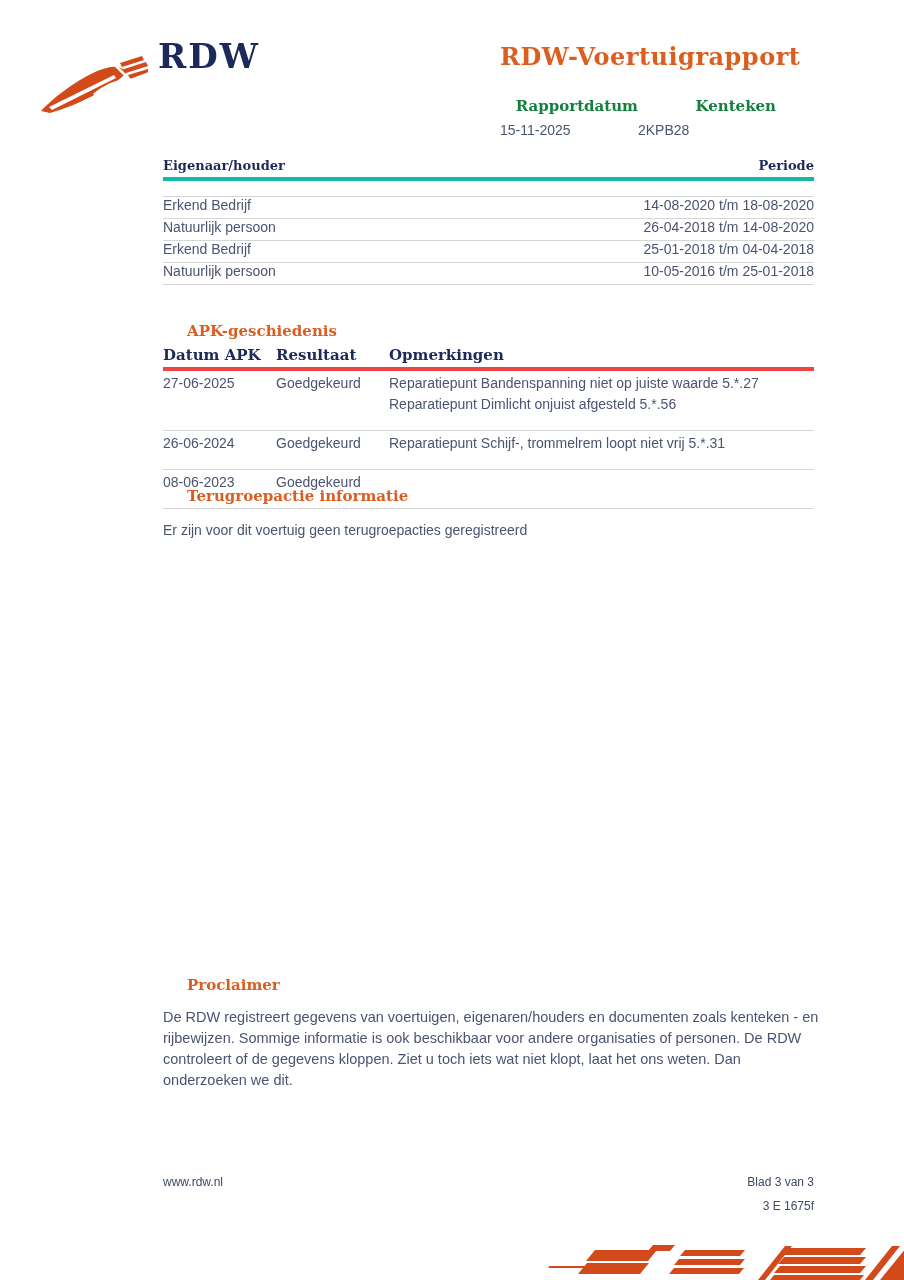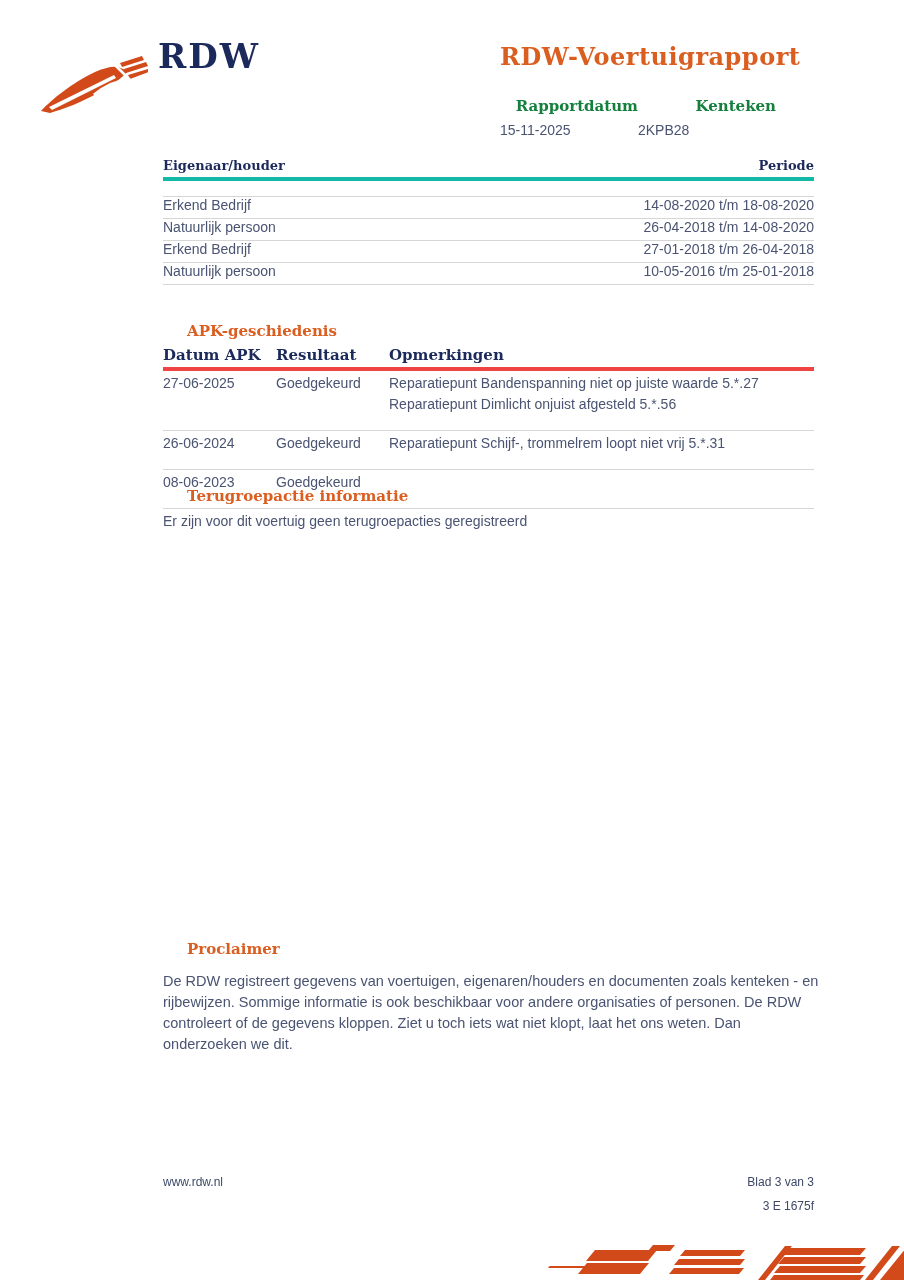--- a/index.html
+++ b/index.html
@@ -63,22 +63,22 @@
     font-size: 14px; color: #4a5472; line-height: 21px;
     padding: 2px 0 15px 0;
     border-bottom: 1px solid #d6d6d6;
     min-height: 24px;
   }
   .apk-remark-line { line-height: 21px; }
 
   
   .recall-section { position: absolute; left: 163px; top: 487px; width: 651px; }
   .body-text { font-size: 14px; color: #4a5472; line-height: 21px; }
-  .recall-section .body-text { margin-top: 6px; }
-  .proclaimer-section { position: absolute; left: 163px; top: 940px; width: 658px; }
+  .recall-section .body-text { margin-top: 15px; }
+  .proclaimer-section { position: absolute; left: 163px; top: 976px; width: 658px; }
   .proclaimer-section .body-text { margin-top: 13px; font-size: 14.5px; }
 
   
   .footer { position: absolute; left: 163px; top: 1170px; width: 651px; display: flex; font-size: 12px; color: #3d4967; }
   .footer-col1 { width: 114px; }
   .footer-col2 { flex: 1; }
   .footer-col3 { text-align: right; }
   .footer-line { line-height: 24px; height: 24px; }
 
   
@@ -122,21 +122,21 @@
     <div class="owner-row">
       <span>Erkend Bedrijf</span>
       <span>14-08-2020 t/m 18-08-2020</span>
     </div>
     <div class="owner-row">
       <span>Natuurlijk persoon</span>
       <span>26-04-2018 t/m 14-08-2020</span>
     </div>
     <div class="owner-row">
       <span>Erkend Bedrijf</span>
-      <span>27-01-2018 t/m 26-04-2018</span>
+      <span>25-01-2018 t/m 04-04-2018</span>
     </div>
     <div class="owner-row">
       <span>Natuurlijk persoon</span>
       <span>10-05-2016 t/m 25-01-2018</span>
     </div>
   </div>
 
   <div class="apk-section">
     <div class="sec-title">APK-geschiedenis</div>
     <div class="apk-head">

